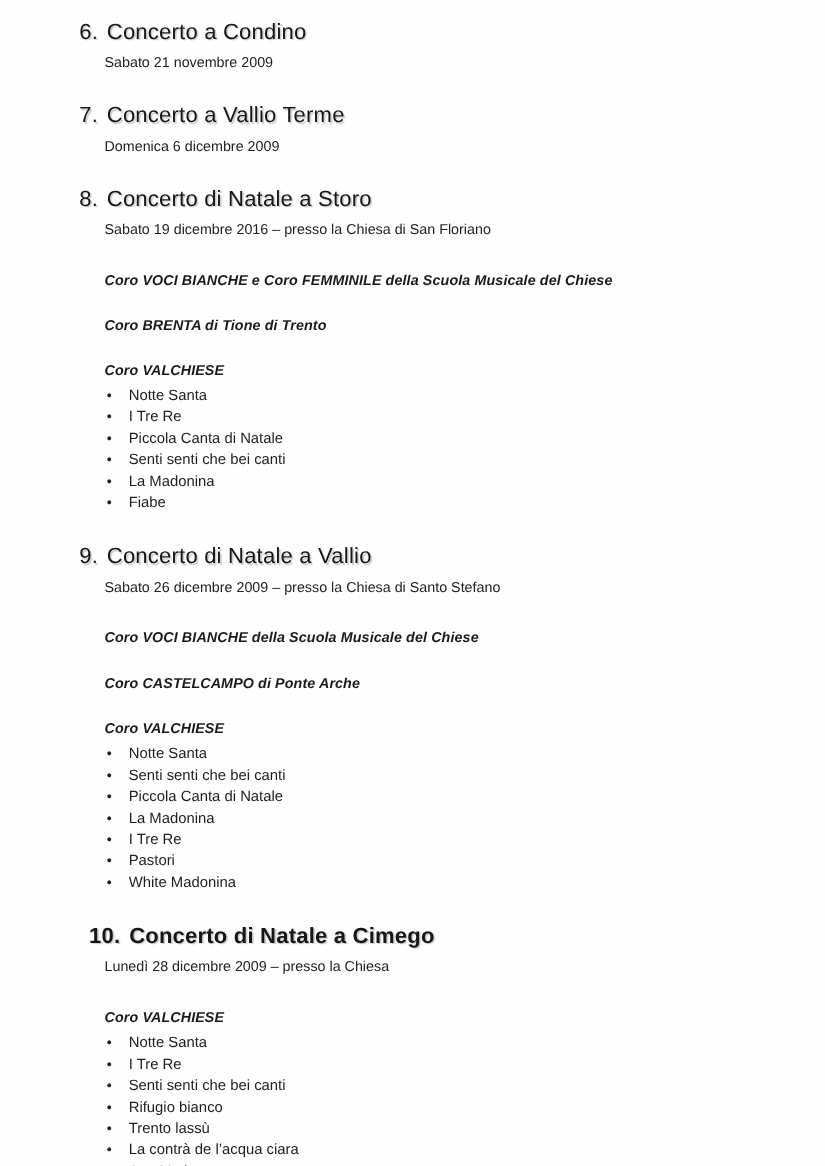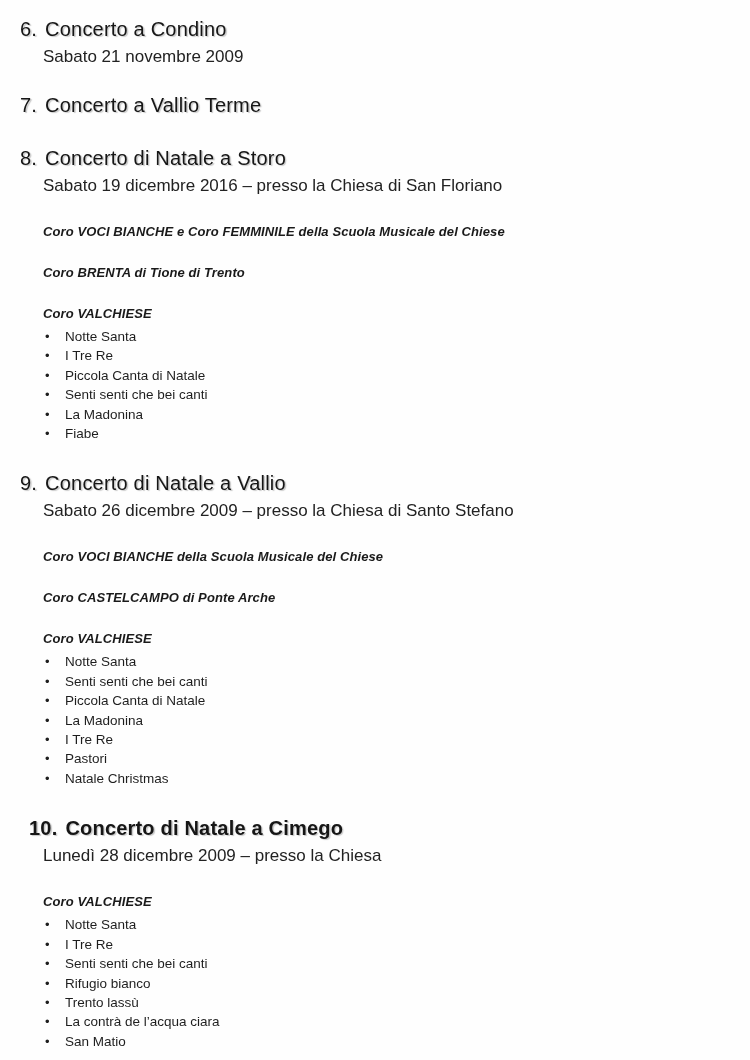--- a/index.html
+++ b/index.html
@@ -13,21 +13,21 @@
     min-height: 1060px;
     margin: 0 auto;
     background: #fefefe;
     color: #1b1b1b;
     font-family: "Liberation Sans", sans-serif;
     box-sizing: border-box;
     padding: 16px 40px 20px 0;
     overflow: hidden;
   }
   section.concert {
-    padding-left: 43px;
+    padding-left: 95px;
     margin-bottom: 27px;
   }
   h2.title {
     margin: 0 0 0 -23px;
     font-size: 20px;
     line-height: 26px;
     font-weight: 400;
     color: #161616;
     letter-spacing: 0.2px;
     text-shadow: 1.4px 1.4px 1px rgba(60,60,60,0.28);
@@ -35,21 +35,21 @@
   }
   section.concert.wide-num h2.title {
     margin-left: -14px;
     font-weight: bold;
   }
   h2.title .num {
     margin-right: 8px;
   }
   p.date {
     margin: 6px 0 0 0;
-    font-size: 17px;
+    font-size: 13px;
     line-height: 17px;
     color: #222222;
   }
   p.choir {
     margin: 24px 0 0 0;
     font-size: 13px;
     line-height: 17px;
     font-weight: 700;
     font-style: italic;
     color: #1a1a1a;
@@ -82,20 +82,21 @@
 
 <main class="page">
   <div id="sections-root">
   <section class="concert">
     <h2 class="title"><span class="num">6.</span><span class="ttl">Concerto a Condino</span></h2>
     <p class="date">Sabato 21 novembre 2009</p>
   </section>
 
   <section class="concert">
     <h2 class="title"><span class="num">7.</span><span class="ttl">Concerto a Vallio Terme</span></h2>
+    <p class="date">Domenica 6 dicembre 2009</p>
   </section>
 
   <section class="concert">
     <h2 class="title"><span class="num">8.</span><span class="ttl">Concerto di Natale a Storo</span></h2>
     <p class="date">Sabato 19 dicembre 2016 – presso la Chiesa di San Floriano</p>
   <p class="choir first">Coro VOCI BIANCHE e Coro FEMMINILE della Scuola Musicale del Chiese</p>
         <p class="choir">Coro BRENTA di Tione di Trento</p>
         <p class="choir">Coro VALCHIESE</p>
         <ul class="songs">
           <li><span class="bullet">•</span><span>Notte Santa</span></li>
@@ -113,21 +114,21 @@
   <p class="choir first">Coro VOCI BIANCHE della Scuola Musicale del Chiese</p>
         <p class="choir">Coro CASTELCAMPO di Ponte Arche</p>
         <p class="choir">Coro VALCHIESE</p>
         <ul class="songs">
           <li><span class="bullet">•</span><span>Notte Santa</span></li>
           <li><span class="bullet">•</span><span>Senti senti che bei canti</span></li>
           <li><span class="bullet">•</span><span>Piccola Canta di Natale</span></li>
           <li><span class="bullet">•</span><span>La Madonina</span></li>
           <li><span class="bullet">•</span><span>I Tre Re</span></li>
           <li><span class="bullet">•</span><span>Pastori</span></li>
-          <li><span class="bullet">•</span><span>Natale Christmas</span></li>
+          <li><span class="bullet">•</span><span>White Madonina</span></li>
         </ul>
       </section>
 
   <section class="concert wide-num">
     <h2 class="title"><span class="num">10.</span><span class="ttl">Concerto di Natale a Cimego</span></h2>
     <p class="date">Lunedì 28 dicembre 2009 – presso la Chiesa</p>
   <p class="choir first">Coro VALCHIESE</p>
         <ul class="songs">
           <li><span class="bullet">•</span><span>Notte Santa</span></li>
           <li><span class="bullet">•</span><span>I Tre Re</span></li>

